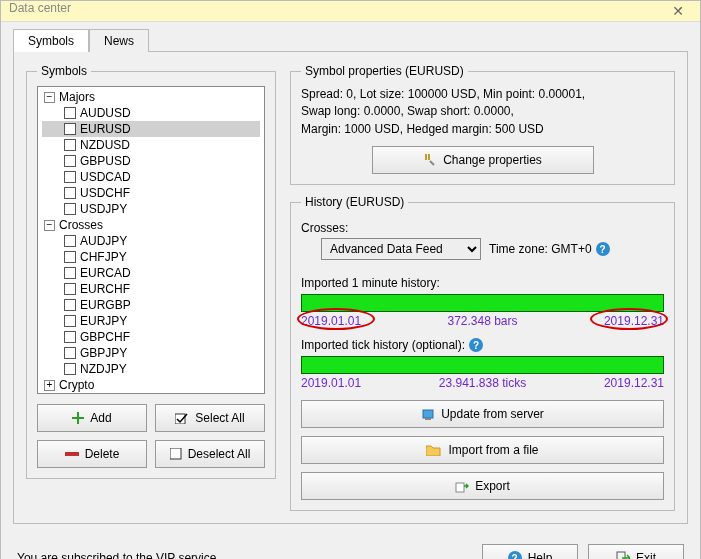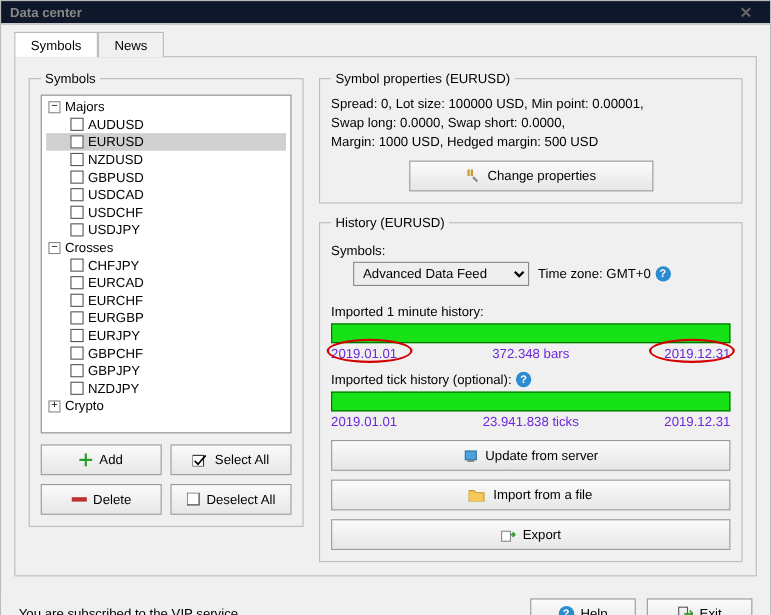--- a/index.html
+++ b/index.html
@@ -16,29 +16,28 @@
   .window {
     width: 701px;
     height: 559px;
     border: 1px solid #bbb;
     display: flex;
     flex-direction: column;
     background: #f0f0f0;
   }
   .titlebar {
     height: 28px;
-    background: #0f172a;
+    background: #fef9c3;
     border-bottom: 1px solid #ddd;
     display: flex;
-    align-items: center;
+    align-items: flex-start;
     padding: 0 8px;
     color: #888;
     font-size: 12px;
     justify-content: space-between;
-    font-weight: bold;
   }
   .titlebar .close { color: #666; font-size: 14px; padding: 2px 8px; cursor: default; }
   .tabs {
     display: flex;
     padding: 6px 12px 0 12px;
     gap: 0;
   }
   .tab {
     padding: 4px 14px;
     border: 1px solid #bbb;
@@ -240,20 +239,24 @@
             <div class="tree-row leaf-row">
               <span class="chk"></span>
               <span>USDJPY</span>
             </div>
             <div class="tree-row group-row">
               <span class="tree-tog">−</span>
               <span>Crosses</span>
             </div>
             <div class="tree-row leaf-row">
               <span class="chk"></span>
+              <span>AUDJPY</span>
+            </div>
+            <div class="tree-row leaf-row">
+              <span class="chk"></span>
               <span>CHFJPY</span>
             </div>
             <div class="tree-row leaf-row">
               <span class="chk"></span>
               <span>EURCAD</span>
             </div>
             <div class="tree-row leaf-row">
               <span class="chk"></span>
               <span>EURCHF</span>
             </div>
@@ -339,21 +342,21 @@
                 </svg>
             </span>
             <span>Change properties</span>
           </div>
         </div>
       </fieldset>
 
       <fieldset class="group" style="flex:1;">
         <legend>History (EURUSD)</legend>
 
-        <div class="hist-label">Symbols:</div>
+        <div class="hist-label">Crosses:</div>
         <div class="hist-row">
           <select class="src">
             <option>Advanced Data Feed</option>
           </select>
           <span style="display:inline-flex;align-items:center;gap:4px;">
             <span>Time zone: GMT+0</span>
             <span class="help-ic">?</span>
           </span>
         </div>
 

